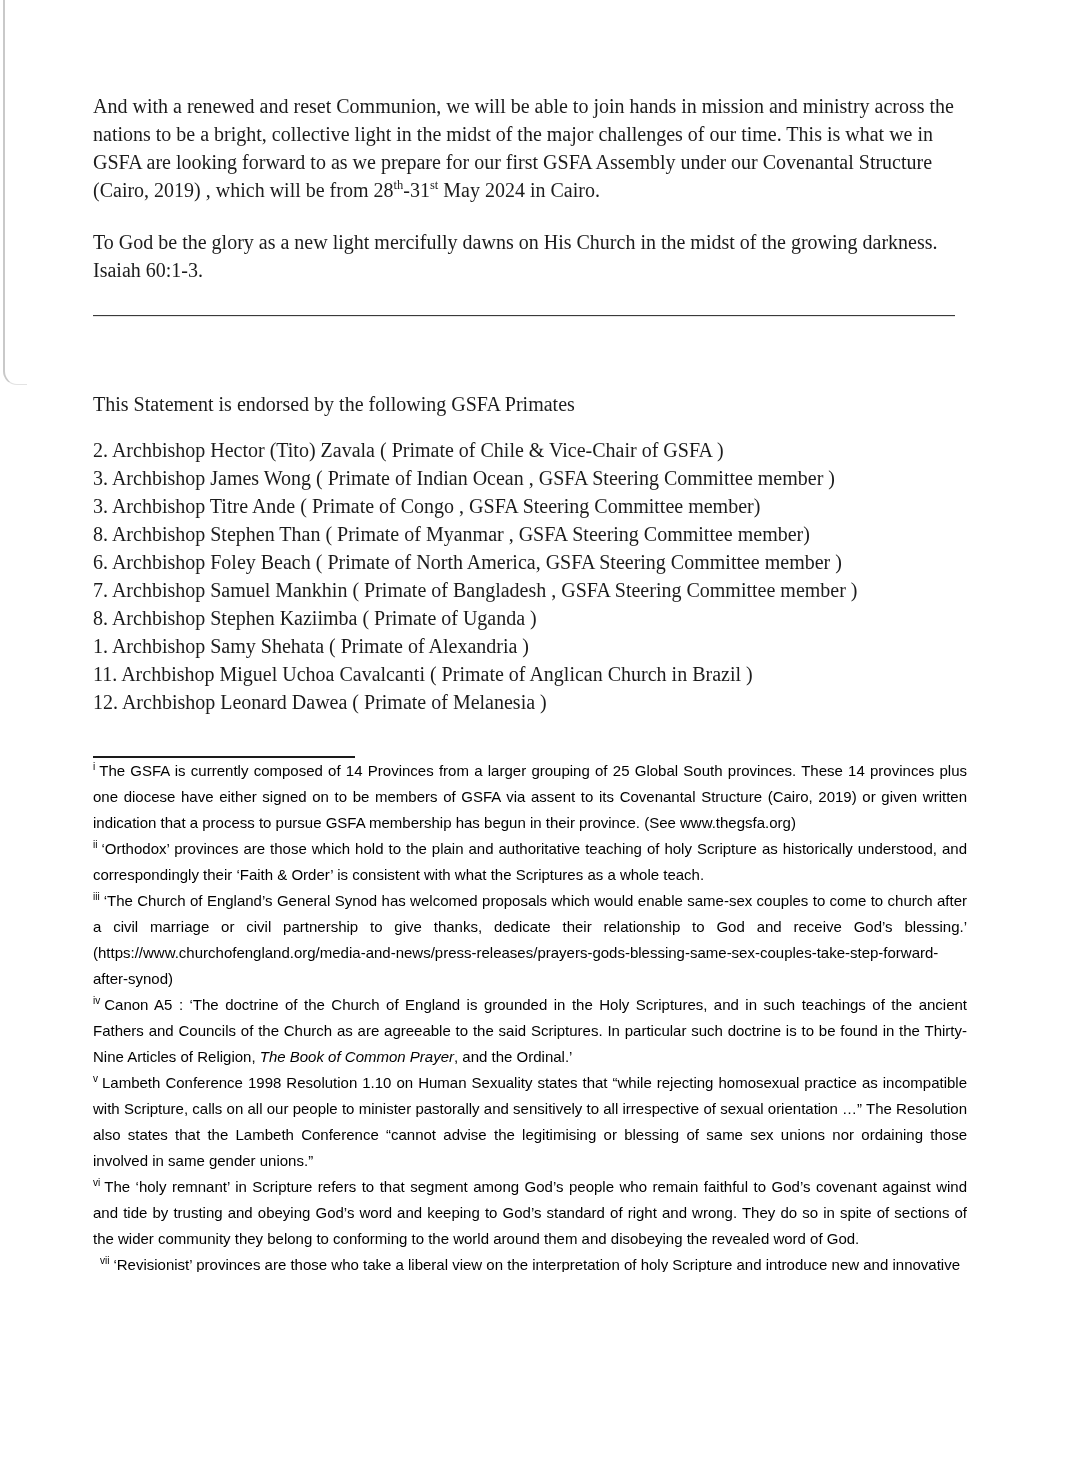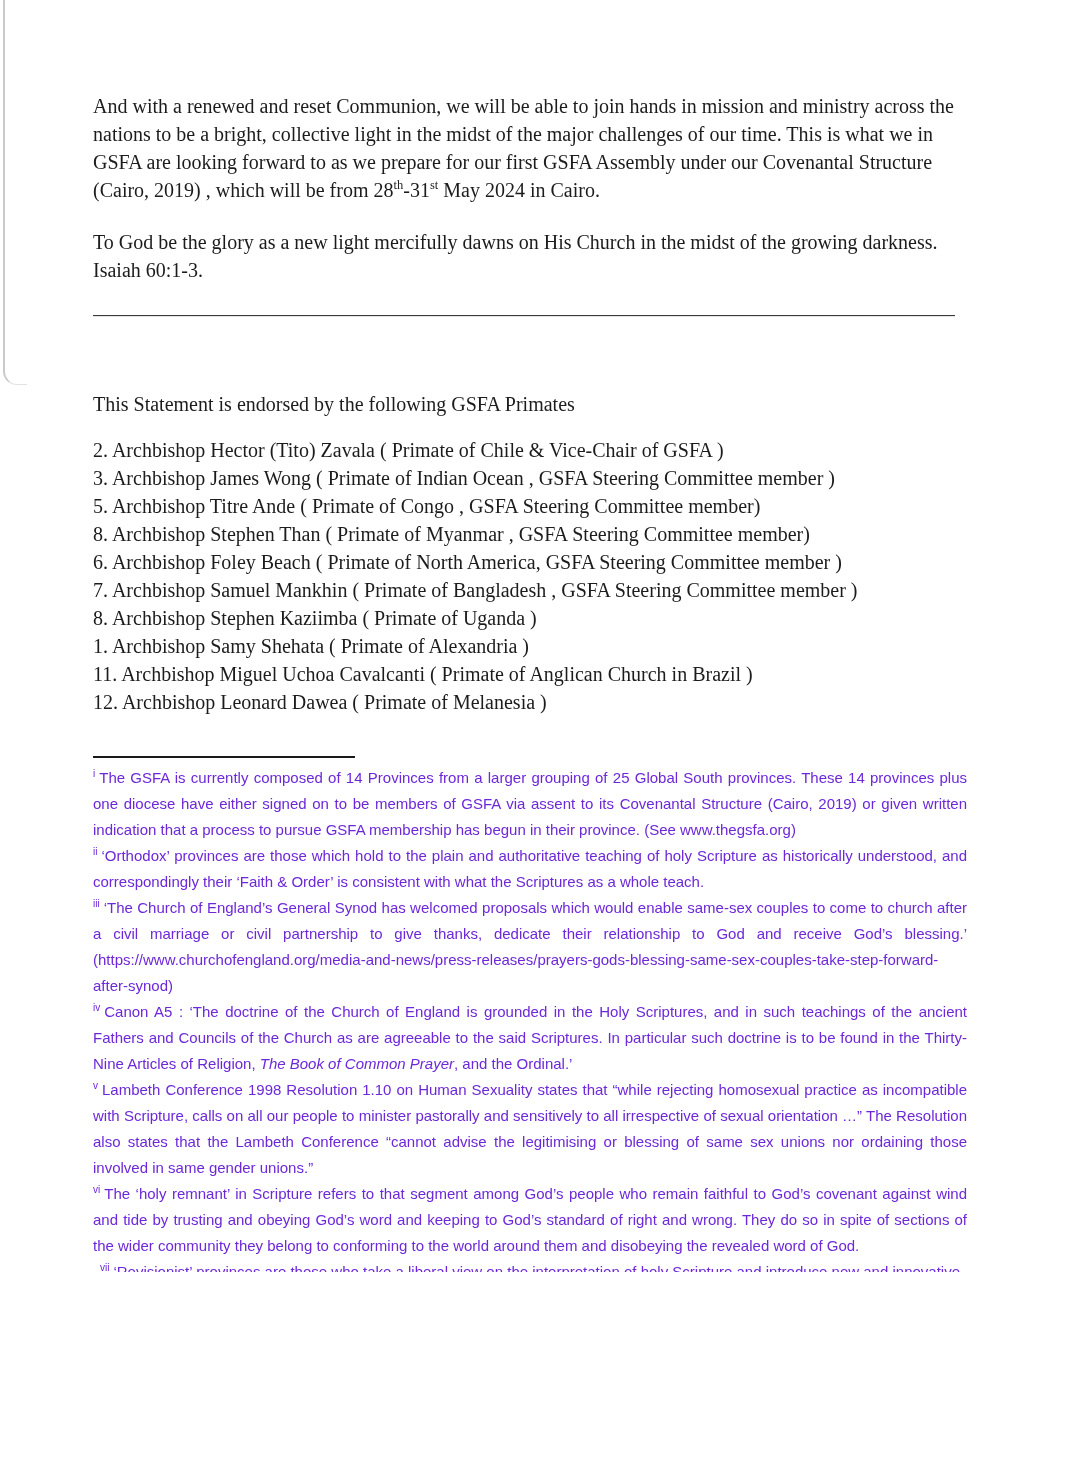--- a/index.html
+++ b/index.html
@@ -70,26 +70,25 @@
     line-height: 28px;
     color: #1c1c1c;
   }
   .footnote-sep {
     margin-top: 40px;
     width: 262px;
     height: 2px;
     background: #1a1a1a;
   }
   .footnotes {
-    margin-top: 7px;
     width: 874px;
     font-family: "Liberation Sans", sans-serif;
     font-size: 15px;
     line-height: 26px;
-    color: #6d28d9;
+    color: #000000;
   }
   .footnote {
     text-align: justify;
   }
   .footnote.left {
     text-align: center;
   }
   .footnote sup.fn-marker {
     font-size: 10px;
     line-height: 0;
@@ -111,21 +110,21 @@
 
     <p class="body-text para-2">To God be the glory as a new light mercifully dawns on His Church in the midst of the growing darkness. Isaiah 60:1-3.</p>
 
     <div class="underscore-divider">____________________________________________________________________________________________________</div>
 
     <p class="body-text endorse-heading">This Statement is endorsed by the following GSFA Primates</p>
 
     <div class="primates-list">
         <div class="primate-item">2. Archbishop Hector (Tito) Zavala ( Primate of Chile &amp; Vice-Chair of GSFA )</div>
         <div class="primate-item">3. Archbishop James Wong ( Primate of Indian Ocean , GSFA Steering Committee member )</div>
-        <div class="primate-item">5. Archbishop Titre Ande ( Primate of Congo , GSFA Steering Committee member)</div>
+        <div class="primate-item">3. Archbishop Titre Ande ( Primate of Congo , GSFA Steering Committee member)</div>
         <div class="primate-item">8. Archbishop Stephen Than ( Primate of Myanmar , GSFA Steering Committee member)</div>
         <div class="primate-item">6. Archbishop Foley Beach ( Primate of North America, GSFA Steering Committee member )</div>
         <div class="primate-item">7. Archbishop Samuel Mankhin ( Primate of Bangladesh , GSFA Steering Committee member )</div>
         <div class="primate-item">8. Archbishop Stephen Kaziimba ( Primate of Uganda )</div>
         <div class="primate-item">1. Archbishop Samy Shehata ( Primate of Alexandria )</div>
         <div class="primate-item">11. Archbishop Miguel Uchoa Cavalcanti ( Primate of Anglican Church in Brazil )</div>
         <div class="primate-item">12. Archbishop Leonard Dawea ( Primate of Melanesia )</div>
       </div>
 
     <div class="footnote-sep"></div>

